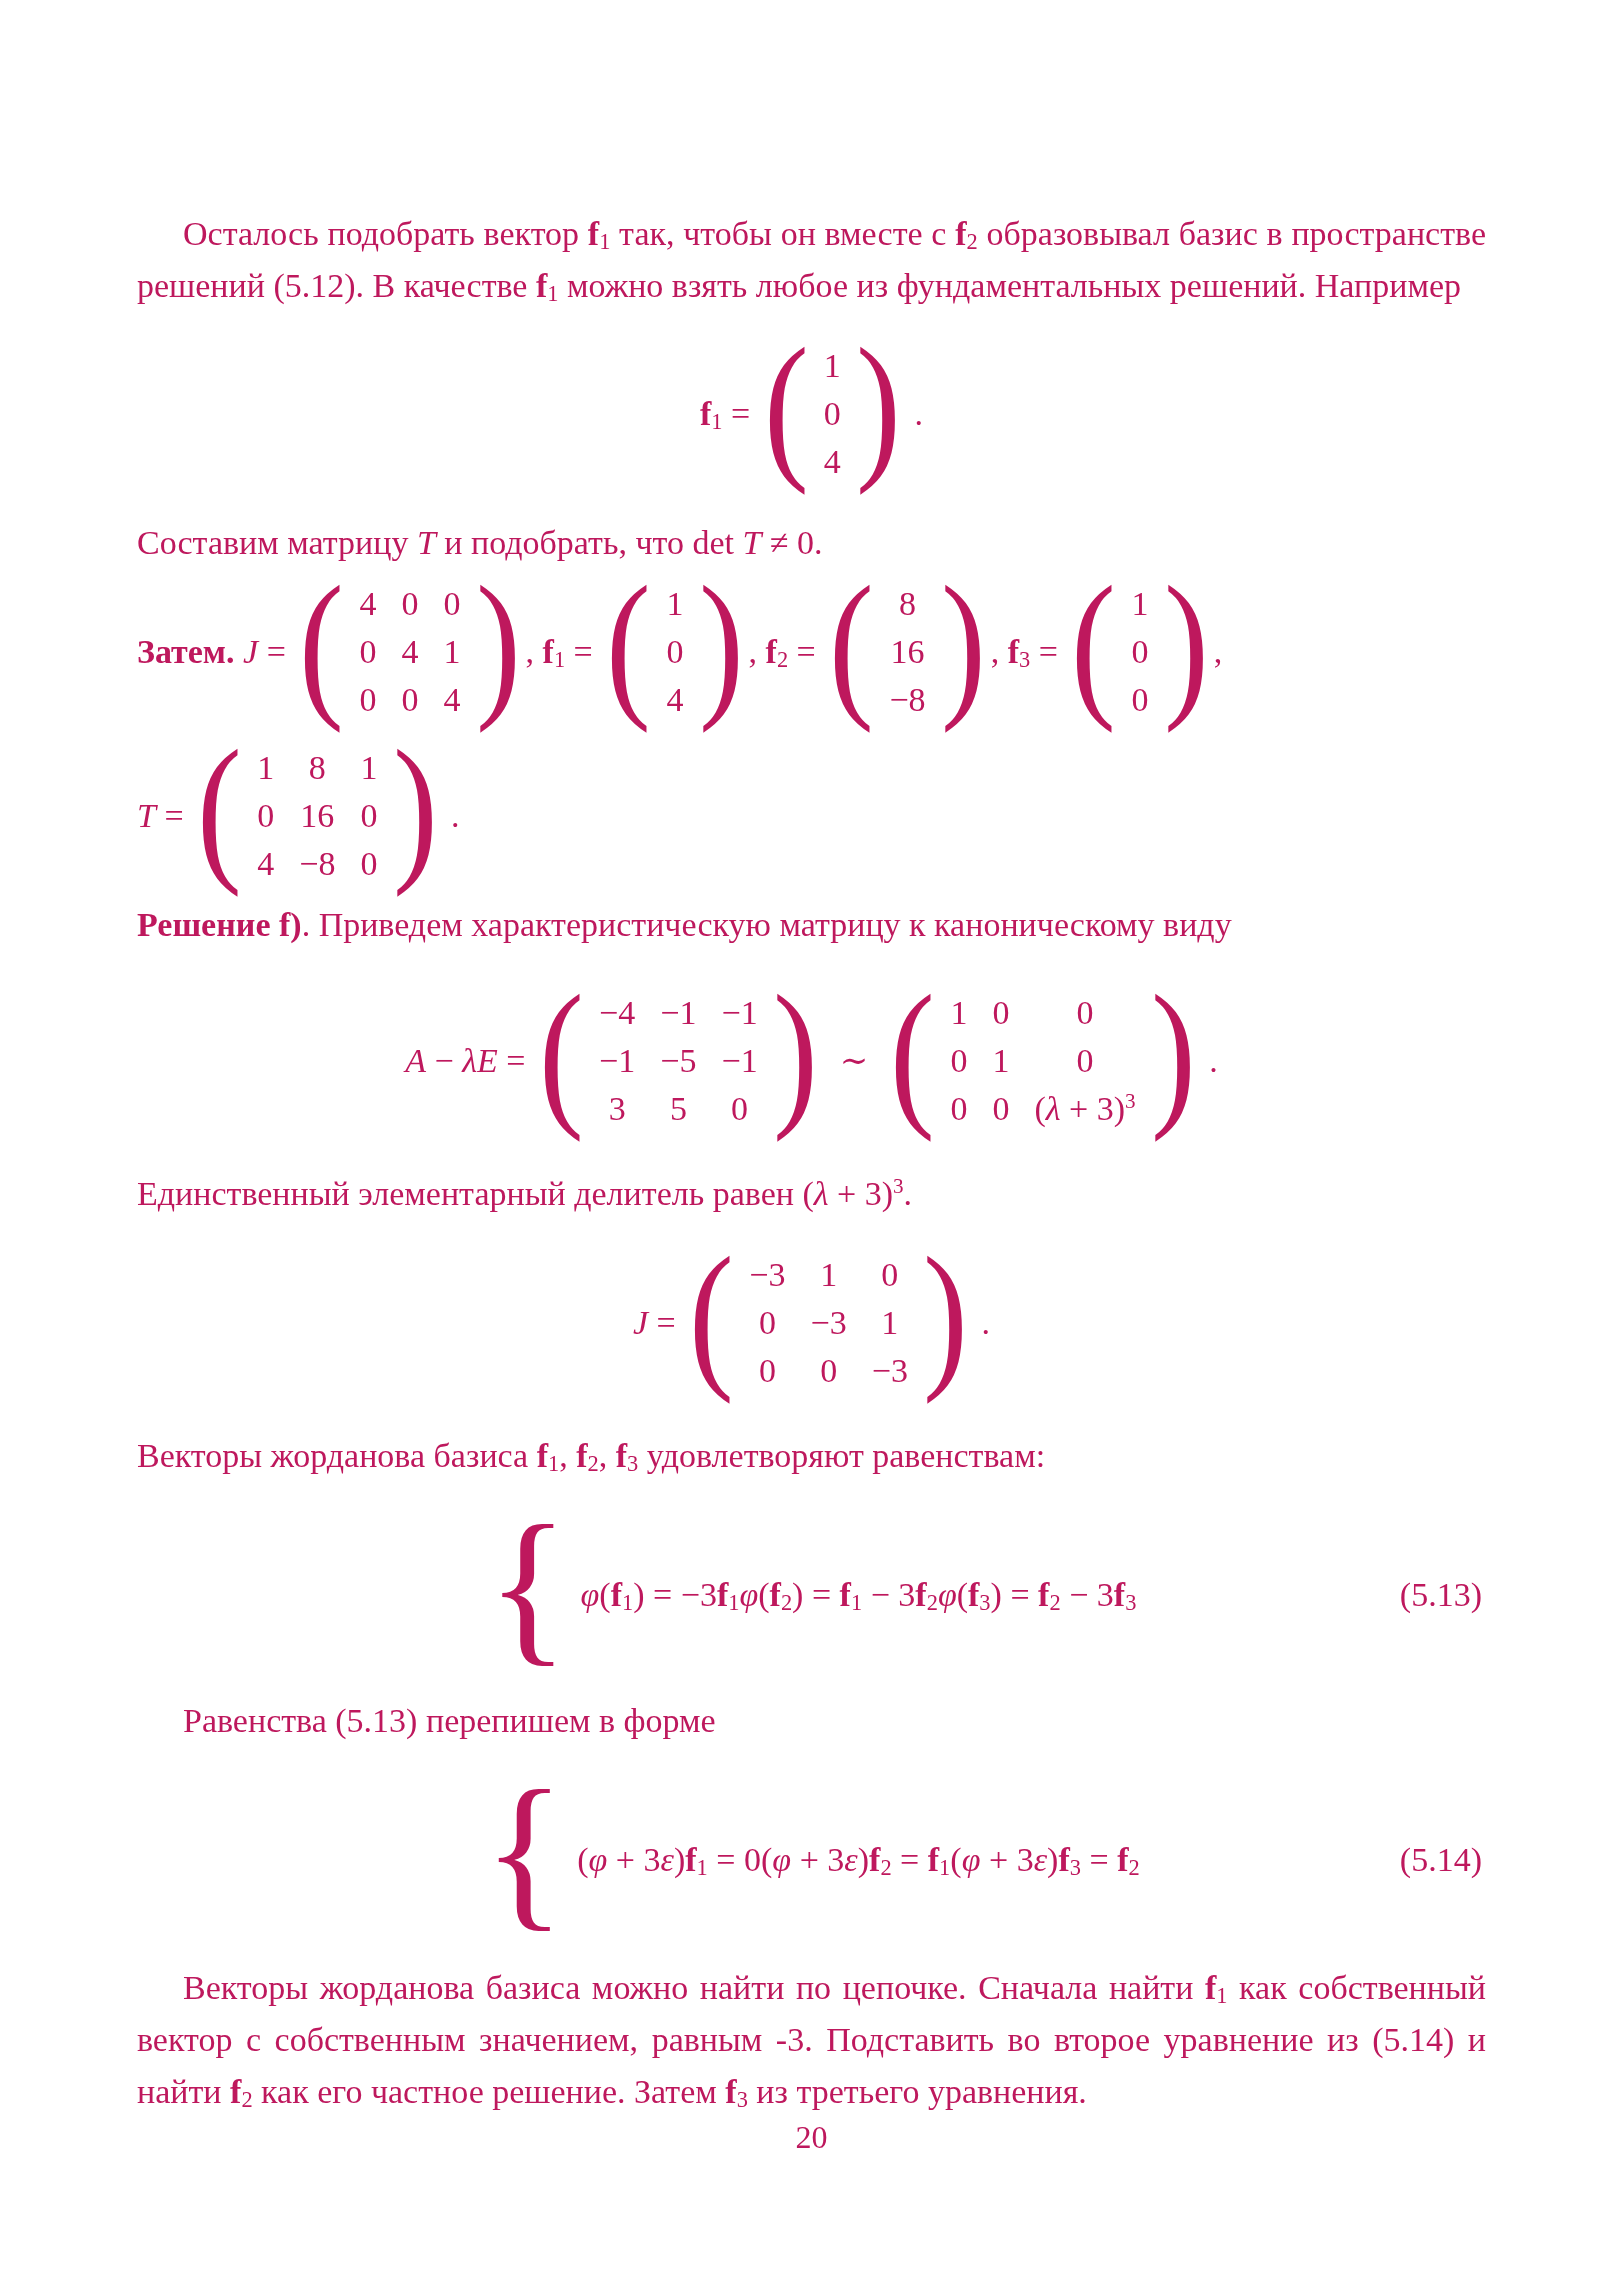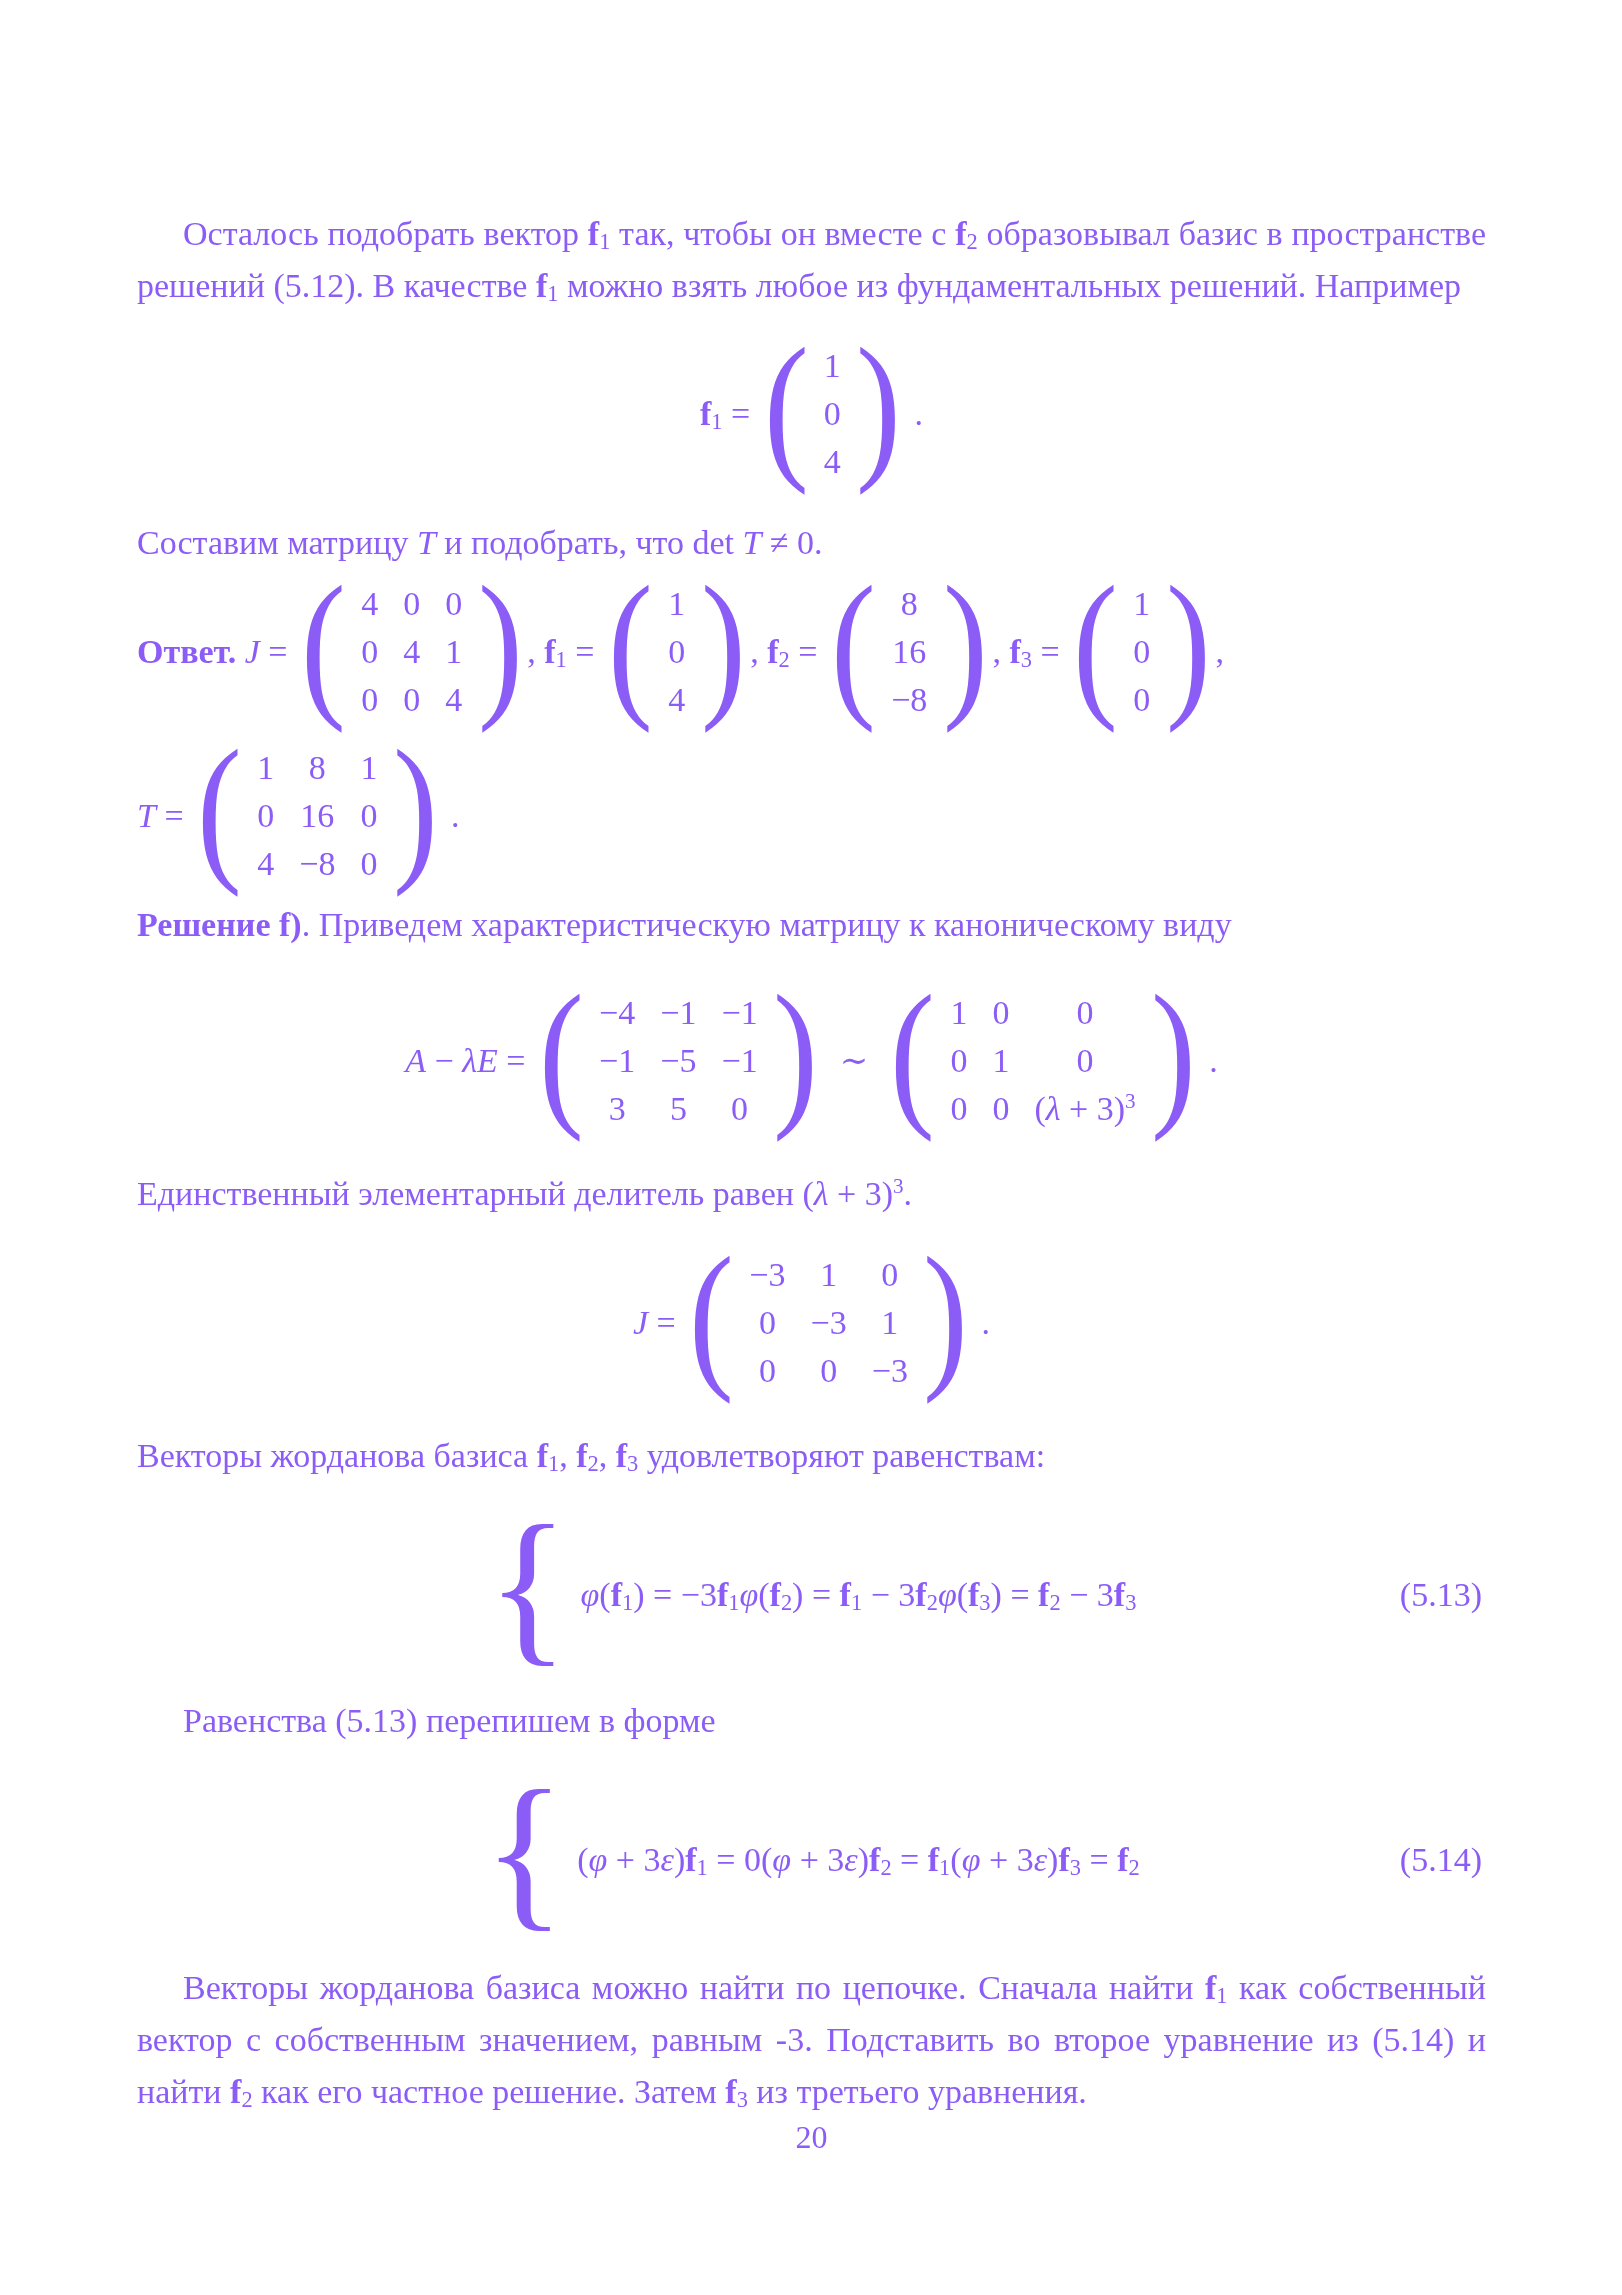--- a/index.html
+++ b/index.html
@@ -1,19 +1,19 @@
 <!DOCTYPE html>
 <html style="font-size:10.5px"><head>
 <meta charset="utf-8">
 <style>
   html,body{margin:0;padding:0;background:#ffffff;}
   .page{
     position:relative;
     width:1623px;height:2295px;
-    background:#ffffff;color:#8b5cf6;
+    background:#ffffff;color:#be185d;
     font-family:"Liberation Serif","DejaVu Serif",serif;
     font-size:34px;
     overflow:hidden;
   }
   .content{padding:208px 137px 0 137px;}
   .para{margin:0;text-align:justify;line-height:52px;}
   .indent{text-indent:46px;}
   sub{font-size:.66em;vertical-align:-0.2em;line-height:0;}
   sup{font-size:.62em;vertical-align:.55em;line-height:0;}
   .bf{font-weight:700;}
@@ -78,21 +78,21 @@
             <span class="mcell">4</span>
           </span>
           <span class="paren">)</span>
         </span>
         <span class="eqrun"><span> .</span></span>
       </div>
 
     <p class="para" id="line-sostavim"><span>Составим матрицу </span><span class="it">T</span><span> и подобрать, что det </span><span class="it">T</span><span> ≠ 0.</span></p>
 
     <div class="display leftalign" id="eq-otvet">
-        <span class="eqrun"><span class="bf">Ответ.</span><span> </span><span class="it">J</span><span> = </span></span>
+        <span class="eqrun"><span class="bf">Затем.</span><span> </span><span class="it">J</span><span> = </span></span>
         <span class="matrix">
           <span class="paren">(</span>
           <span class="mtable" style="grid-template-columns: repeat(3, auto);">
             <span class="mcell">4</span>
             <span class="mcell">0</span>
             <span class="mcell">0</span>
             <span class="mcell">0</span>
             <span class="mcell">4</span>
             <span class="mcell">1</span>
             <span class="mcell">0</span>

